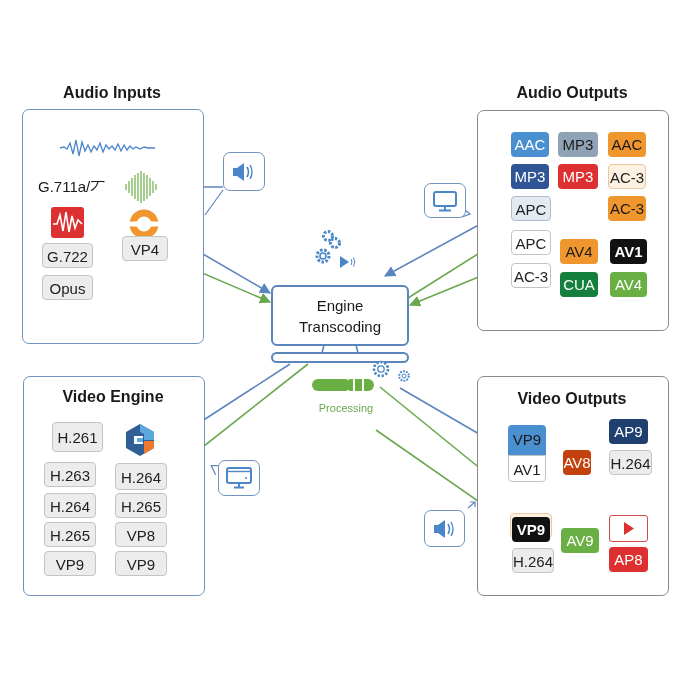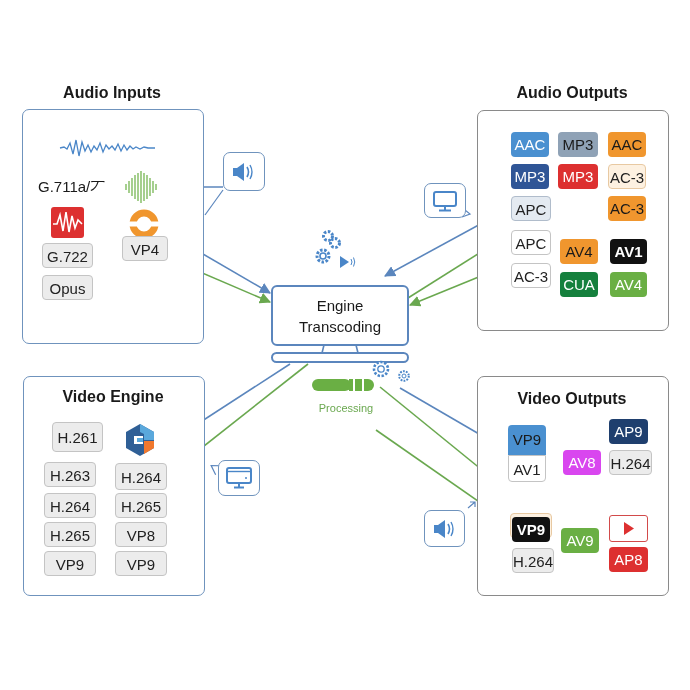--- a/index.html
+++ b/index.html
@@ -224,21 +224,21 @@
   </svg>
 </div>
 
 <div>
   <div class="chip solid" style="left:508px; top:425px; width:38px; height:30px; line-height:30px; background:#4a90d0; color:#1a1a1a; border-radius:4px 4px 0 0;">VP9</div>
   <div class="chip white" style="left:508px; top:455px; width:38px; height:27px; line-height:27px; border-radius:0 0 4px 4px;">AV1</div>
   <div class="chip cream" style="left:510px; top:485px; width:42px;margin-top:28px;">VP1</div>
   <div class="chip solid" style="left:512px; top:517px; width:38px; background:#111111; font-weight:bold;">VP9</div>
   <div class="chip gray" style="left:512px; top:548px; width:42px;">H.264</div>
   <div class="chip solid" style="left:609px; top:419px; width:39px; background:#1f3f6e;">AP9</div>
-  <div class="chip solid" style="left:563px; top:450px; width:38px; background:#d946ef;">AV8</div>
+  <div class="chip solid" style="left:563px; top:450px; width:28px; background:#c2410c;">AV8</div>
   <div class="chip gray" style="left:609px; top:450px; width:43px;">H.264</div>
   <div class="chip solid" style="left:561px; top:528px; width:38px; background:#6aaf44;">AV9</div>
   <div class="chip solid" style="left:609px; top:547px; width:39px; background:#dd3030;">AP8</div>
 </div>
 
 <div class="abs" style="left:609px; top:515px; width:39px; height:27px; border:1px solid #d24a4a; border-radius:3px; background:#fff; box-sizing:border-box;">
   <svg width="39" height="27" viewBox="0 0 39 27" style="position:absolute; left:-1px; top:-1px;">
     <path d="M15,7 L25,13.5 L15,20 z" fill="#dd3030"></path>
   </svg>
 </div>

